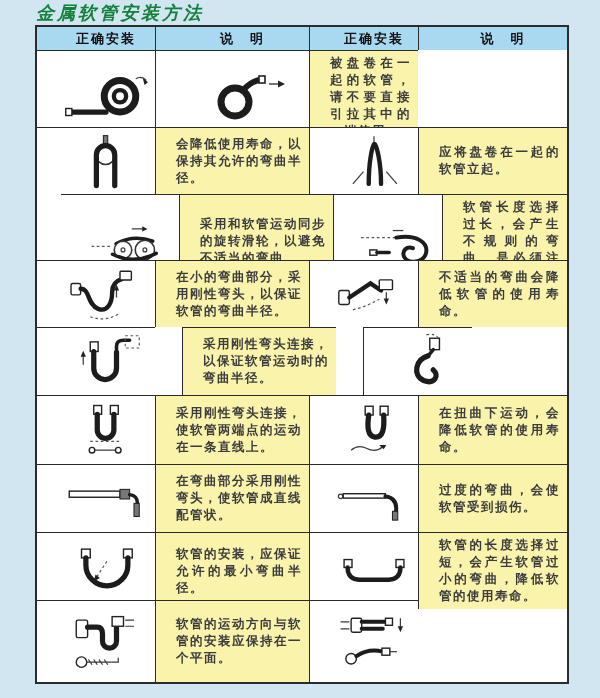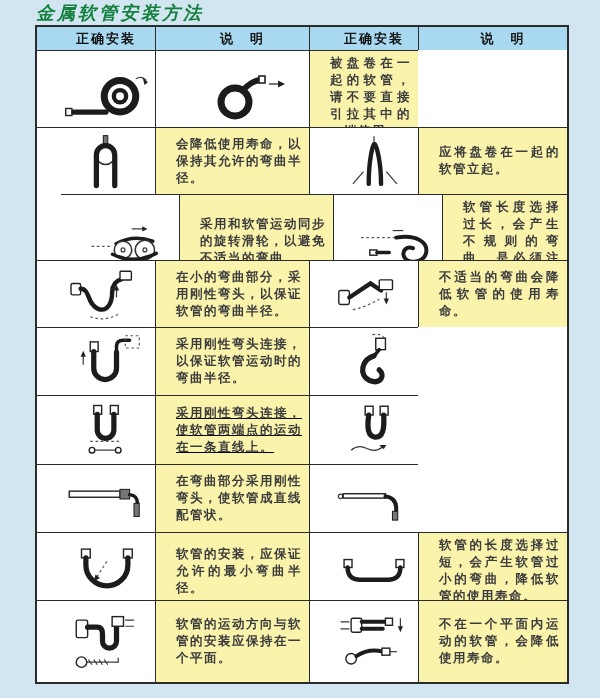--- a/index.html
+++ b/index.html
@@ -47,21 +47,21 @@
     background:var(--desc-bg);
     display:flex;align-items:center;
     padding:4px 7px 4px 9px;
   }
   .desc-cell p{
     font-size:12.5px;font-weight:bold;color:#3c3c3c;
     line-height:17px;letter-spacing:1.5px;text-align:justify;
   }
   
   .r1{height:77px;} .r2{height:67px;} .r3{height:66px;margin-left:24px;}
-  .r4{height:67px;} .r5{height:68px;} .r6{height:69px;text-decoration:underline;}
+  .r4{height:67px;} .r5{height:68px;gap:27px;} .r6{height:69px;}
   .r7{height:68px;} .r8{height:68px;} .r9{height:82px;}
   svg{display:block;}
   .hose{stroke:#1c1c1c;fill:none;stroke-linecap:round;}
   .thin{stroke:#3a3a3a;fill:none;stroke-width:1.4;}
   .dash{stroke:#555;fill:none;stroke-width:1.3;stroke-dasharray:3 3;}
   .fit{fill:#fff;stroke:#222;stroke-width:1.6;}
   .fitdark{fill:#777;stroke:#222;stroke-width:1.2;}
   .tri{fill:#222;stroke:none;}
   .pulley{fill:#fff;stroke:#333;stroke-width:1.8;}
 </style>
@@ -232,20 +232,23 @@
       </div>
       <div class="img-cell">
         <svg width="100" height="66" viewBox="0 0 100 66">
           <rect class="fit" x="40" y="6" width="9" height="10"></rect>
           <rect class="fit" x="57" y="6" width="9" height="10"></rect>
           <path class="hose" d="M44,16 C42,30 43,40 51,41 C60,42 62,32 61,16" stroke-width="6"></path>
           <path class="thin" d="M24,56 q8,-7 18,-2 t18,-2"></path>
           <polygon class="tri" points="64,50 56,50 61,55"></polygon>
         </svg>
       </div>
+      <div class="desc-cell">
+        <p>在扭曲下运动，会降低软管的使用寿命。</p>
+      </div>
     </div>
 
     <div class="row r7">
       <div class="img-cell">
         <svg width="112" height="66" viewBox="0 0 112 66">
           <rect class="fit" x="14" y="24" width="58" height="7"></rect>
           <rect class="fitdark" x="72" y="22" width="11" height="11"></rect>
           <path class="hose" d="M83,28 q9,1 9,10" stroke-width="4"></path>
           <rect class="fitdark" x="88" y="38" width="6" height="15"></rect>
         </svg>
@@ -253,20 +256,23 @@
       <div class="desc-cell">
         <p>在弯曲部分采用刚性弯头，使软管成直线配管状。</p>
       </div>
       <div class="img-cell">
         <svg width="100" height="66" viewBox="0 0 100 66">
           <circle class="thin" cx="12" cy="30" r="2.5"></circle>
           <rect class="fit" x="15" y="27" width="48" height="5"></rect>
           <path class="hose" d="M63,30 q14,2 12,17" stroke-width="4.5"></path>
           <rect class="fitdark" x="71" y="47" width="6" height="10"></rect>
         </svg>
+      </div>
+      <div class="desc-cell">
+        <p>过度的弯曲，会使软管受到损伤。</p>
       </div>
     </div>
 
     <div class="row r8">
       <div class="img-cell">
         <svg width="112" height="66" viewBox="0 0 112 66">
           <rect class="fit" x="28" y="8" width="10" height="10"></rect>
           <rect class="fit" x="76" y="8" width="10" height="10"></rect>
           <path class="hose" d="M33,18 V26 A24,24 0 0 0 81,26 V18" stroke-width="6"></path>
           <path class="dash" d="M57,22 L44,42"></path>
@@ -311,19 +317,16 @@
           <path class="hose" d="M36,22 H60" stroke-width="4.5"></path>
           <rect class="fit" x="63" y="10" width="8" height="8"></rect>
           <path class="thin" d="M80,10 v12"></path>
           <polygon class="tri" points="80,26 77,19 83,19"></polygon>
           <circle class="fit" cx="24" cy="56" r="6"></circle>
           <path class="hose" d="M30,53 Q44,44 60,48" stroke-width="4.5"></path>
           <rect class="fit" x="59" y="44" width="9" height="8"></rect>
           <path class="thin" d="M68,48 h8"></path>
         </svg>
       </div>
-      <div class="desc-cell">
-        <p>不在一个平面内运动的软管，会降低使用寿命。</p>
-      </div>
     </div>
 
   </div>
 </div>
 
 </body></html>

